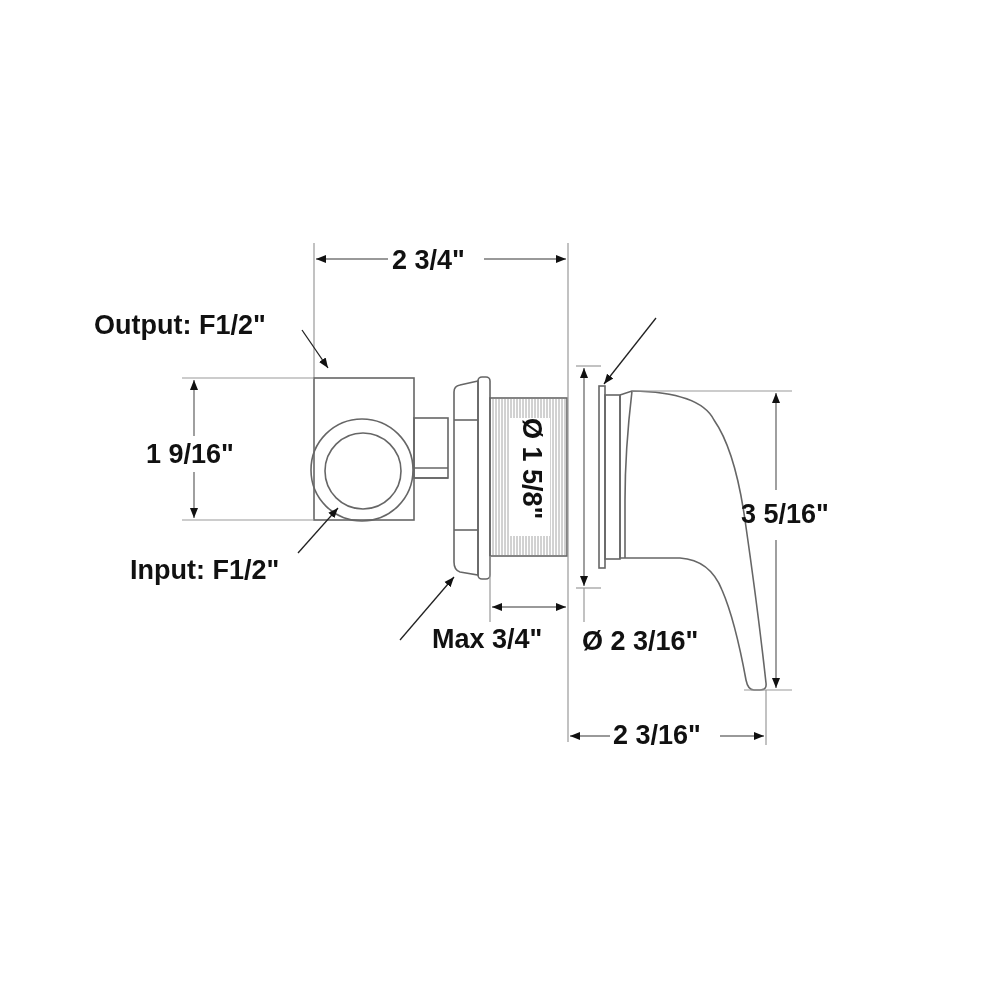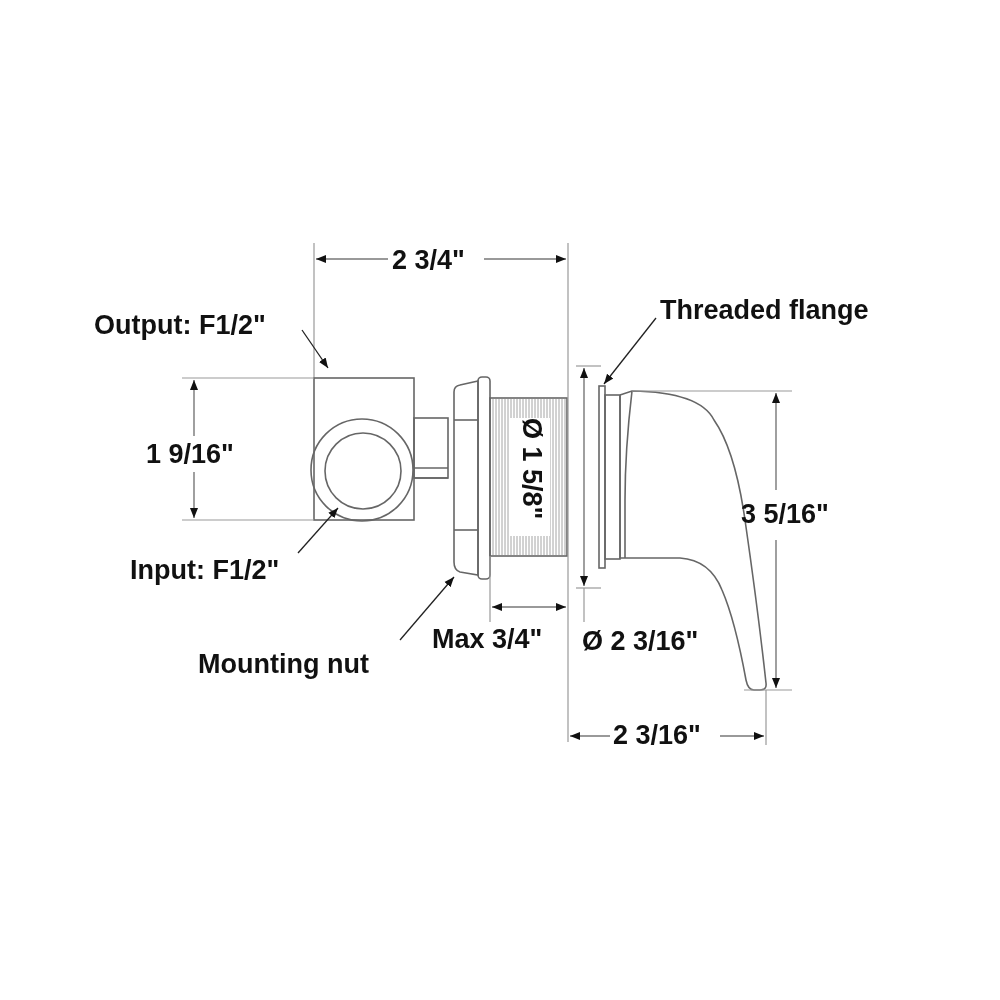--- a/index.html
+++ b/index.html
@@ -128,22 +128,20 @@
     </g>
 
     <line class="lead" x1="302" y1="330" x2="328" y2="368" marker-end="url(#ah)"></line>
     <line class="lead" x1="298" y1="553" x2="338" y2="508" marker-end="url(#ah)"></line>
     <line class="lead" x1="656" y1="318" x2="604" y2="384" marker-end="url(#ah)"></line>
     <line class="lead" x1="400" y1="640" x2="454" y2="577" marker-end="url(#ah)"></line>
   </svg>
 
   <div class="lbl" style="left:392px; top:247px;">2 3/4"</div>
   <div class="lbl" style="left:94px; top:312px;">Output: F1/2"</div>
-  <div class="lbl" style="left:660px; top:297px;">Threaded flange</div>
   <div class="lbl" style="left:146px; top:441px;">1 9/16"</div>
   <div class="lbl vert" style="left:545px; top:418px;">Ø 1 5/8"</div>
   <div class="lbl" style="left:741px; top:501px;">3 5/16"</div>
   <div class="lbl" style="left:130px; top:557px;">Input: F1/2"</div>
   <div class="lbl" style="left:432px; top:626px;">Max 3/4"</div>
   <div class="lbl" style="left:582px; top:628px;">Ø 2 3/16"</div>
-  <div class="lbl" style="left:198px; top:651px;">Mounting nut</div>
   <div class="lbl" style="left:613px; top:722px;">2 3/16"</div>
 </div>
 
 </body></html>

